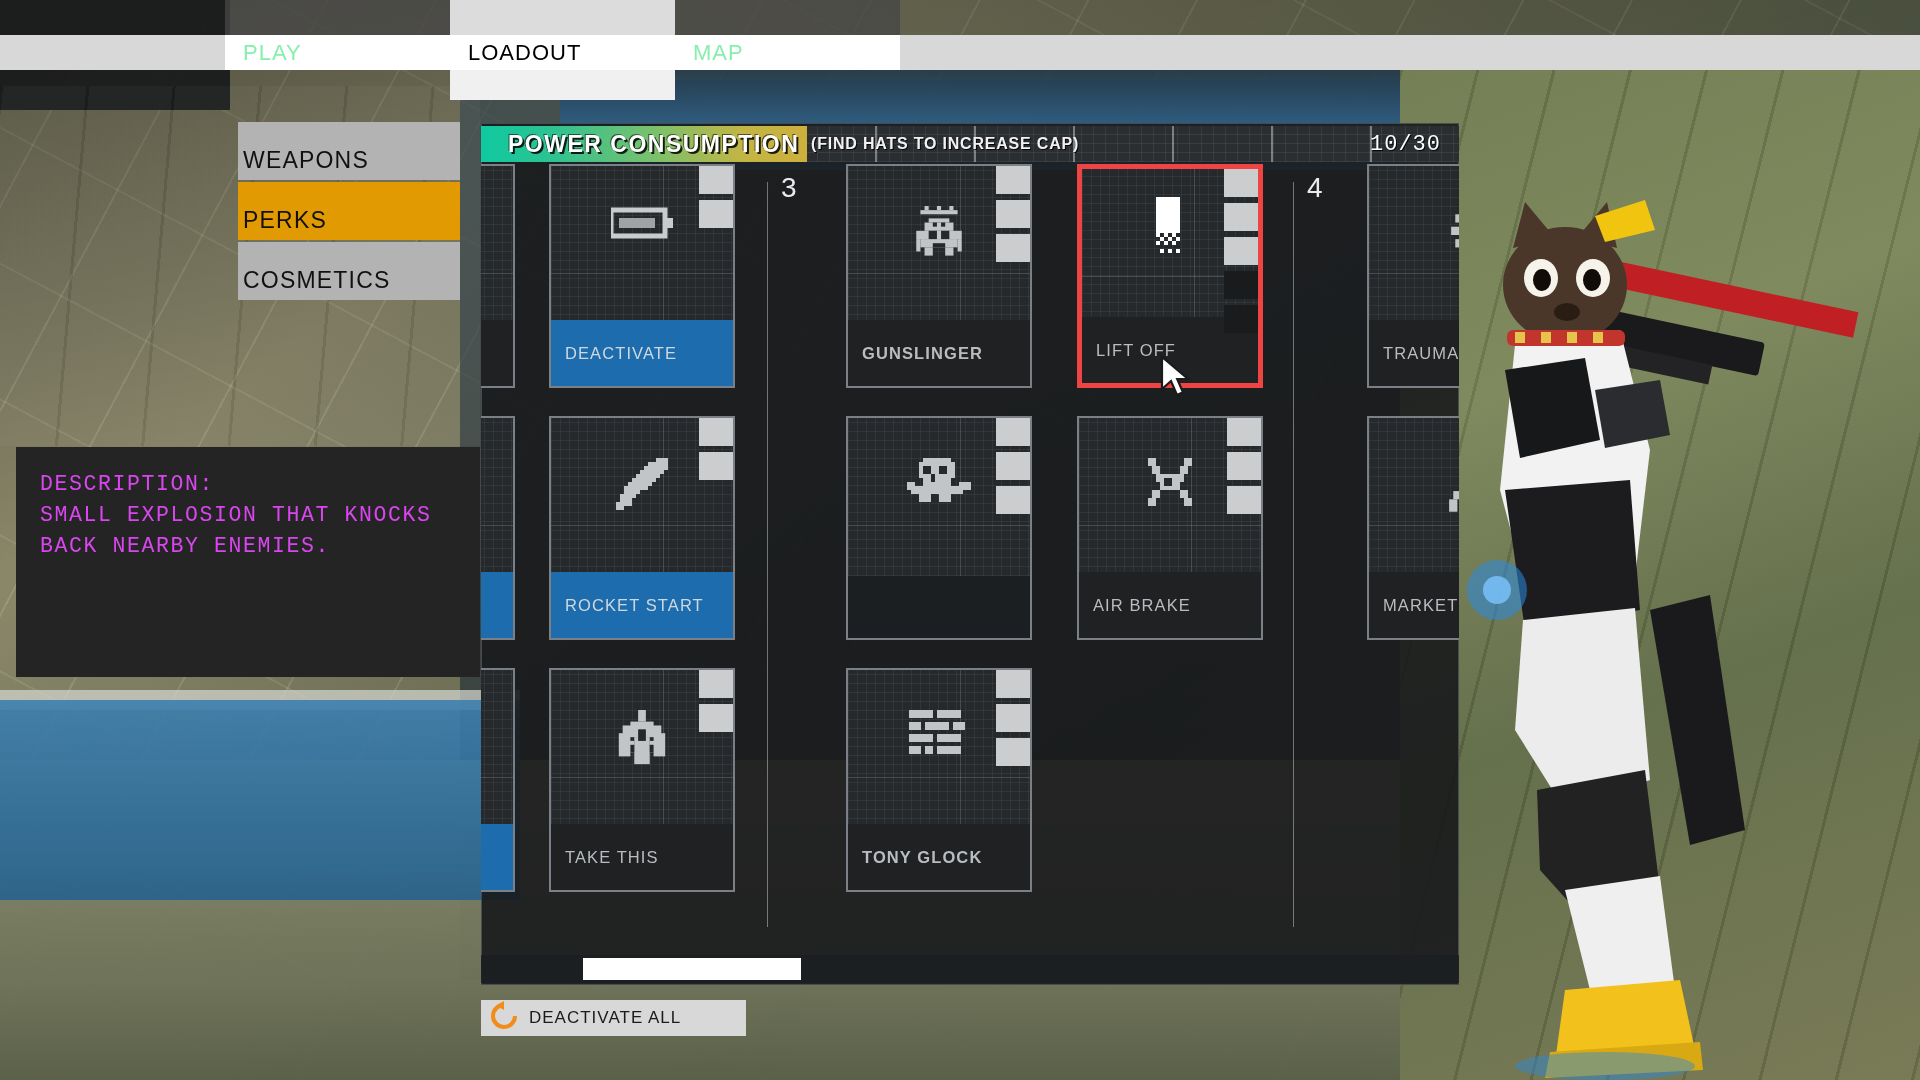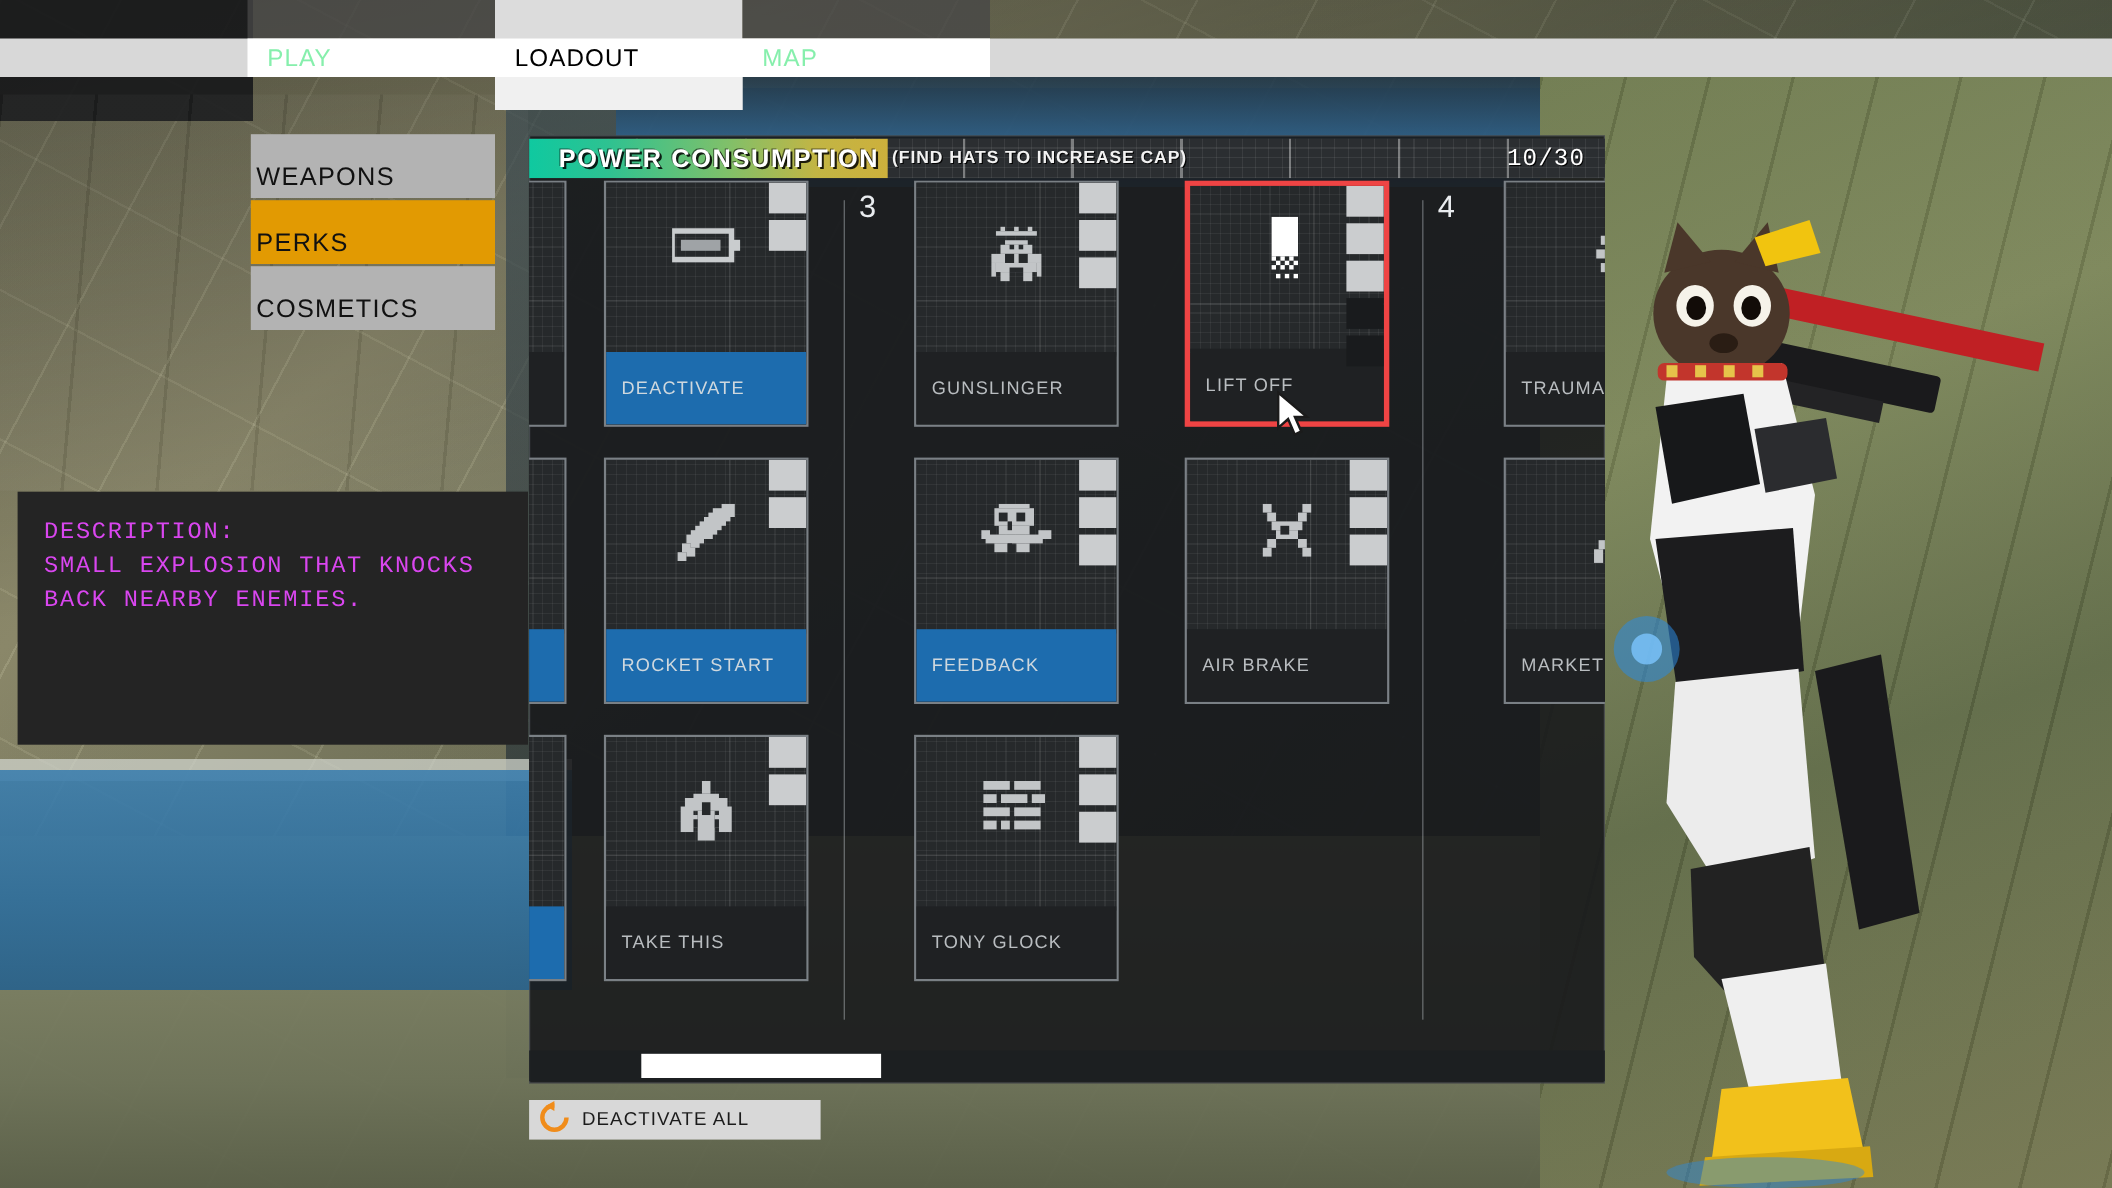--- a/index.html
+++ b/index.html
@@ -94,21 +94,21 @@
     font-size: 22px; letter-spacing: 1px;
     color: #86efac; font-family: "Liberation Sans", sans-serif;
   }
   .nav-item.active { color: #000; }
   .nav-under {
     position: absolute; left: 450px; top: 70px; width: 225px; height: 30px;
     background: #f0f0f0;
   }
 
   
-  .side-tabs { position: absolute; left: 228px; top: 122px; width: 222px; }
+  .side-tabs { position: absolute; left: 238px; top: 122px; width: 222px; }
   .side-tab {
     position: relative;
     width: 222px; height: 58px;
     display: flex; align-items: flex-end;
     padding: 0 0 6px 5px;
     background: #b3b3b3;
     color: #111;
     font-size: 23px; letter-spacing: 1.2px;
     margin-bottom: 2px;
   }
@@ -483,21 +483,21 @@
             </g>
           </svg>
         </div>
         <div class="card-label">TAKE THIS</div>
       </div>
     </div>
 
     <div class="divider" style="left:286px;"></div>
     <div class="colnum" style="left:300px;">3</div>
 
-    <div class="col" style="left:350px;">
+    <div class="col" style="left:365px;font-weight:bold;">
 
       <div class="card">
         <div class="card-art"></div>
         <div class="pips">
           <div class="pip on"></div>
           <div class="pip on"></div>
           <div class="pip on"></div>
         </div>
         <div class="card-icon">
           <svg class="pix" width="62" height="62" viewBox="0 0 15 15" xmlns="http://www.w3.org/2000/svg">
@@ -547,21 +547,20 @@
               <rect x="13" y="6" width="3" height="2"></rect>
             </g>
             <g fill="#26292b">
               <rect x="4" y="2" width="2" height="2"></rect>
               <rect x="8" y="2" width="2" height="2"></rect>
               <rect x="6" y="4" width="1" height="2"></rect>
               <rect x="6" y="9" width="1" height="2"></rect>
             </g>
           </svg>
         </div>
-        <div class="card-label">FEEDBACK</div>
       </div>
 
       <div class="card">
         <div class="card-art"></div>
         <div class="pips">
           <div class="pip on"></div>
           <div class="pip on"></div>
           <div class="pip on"></div>
         </div>
         <div class="card-icon">

